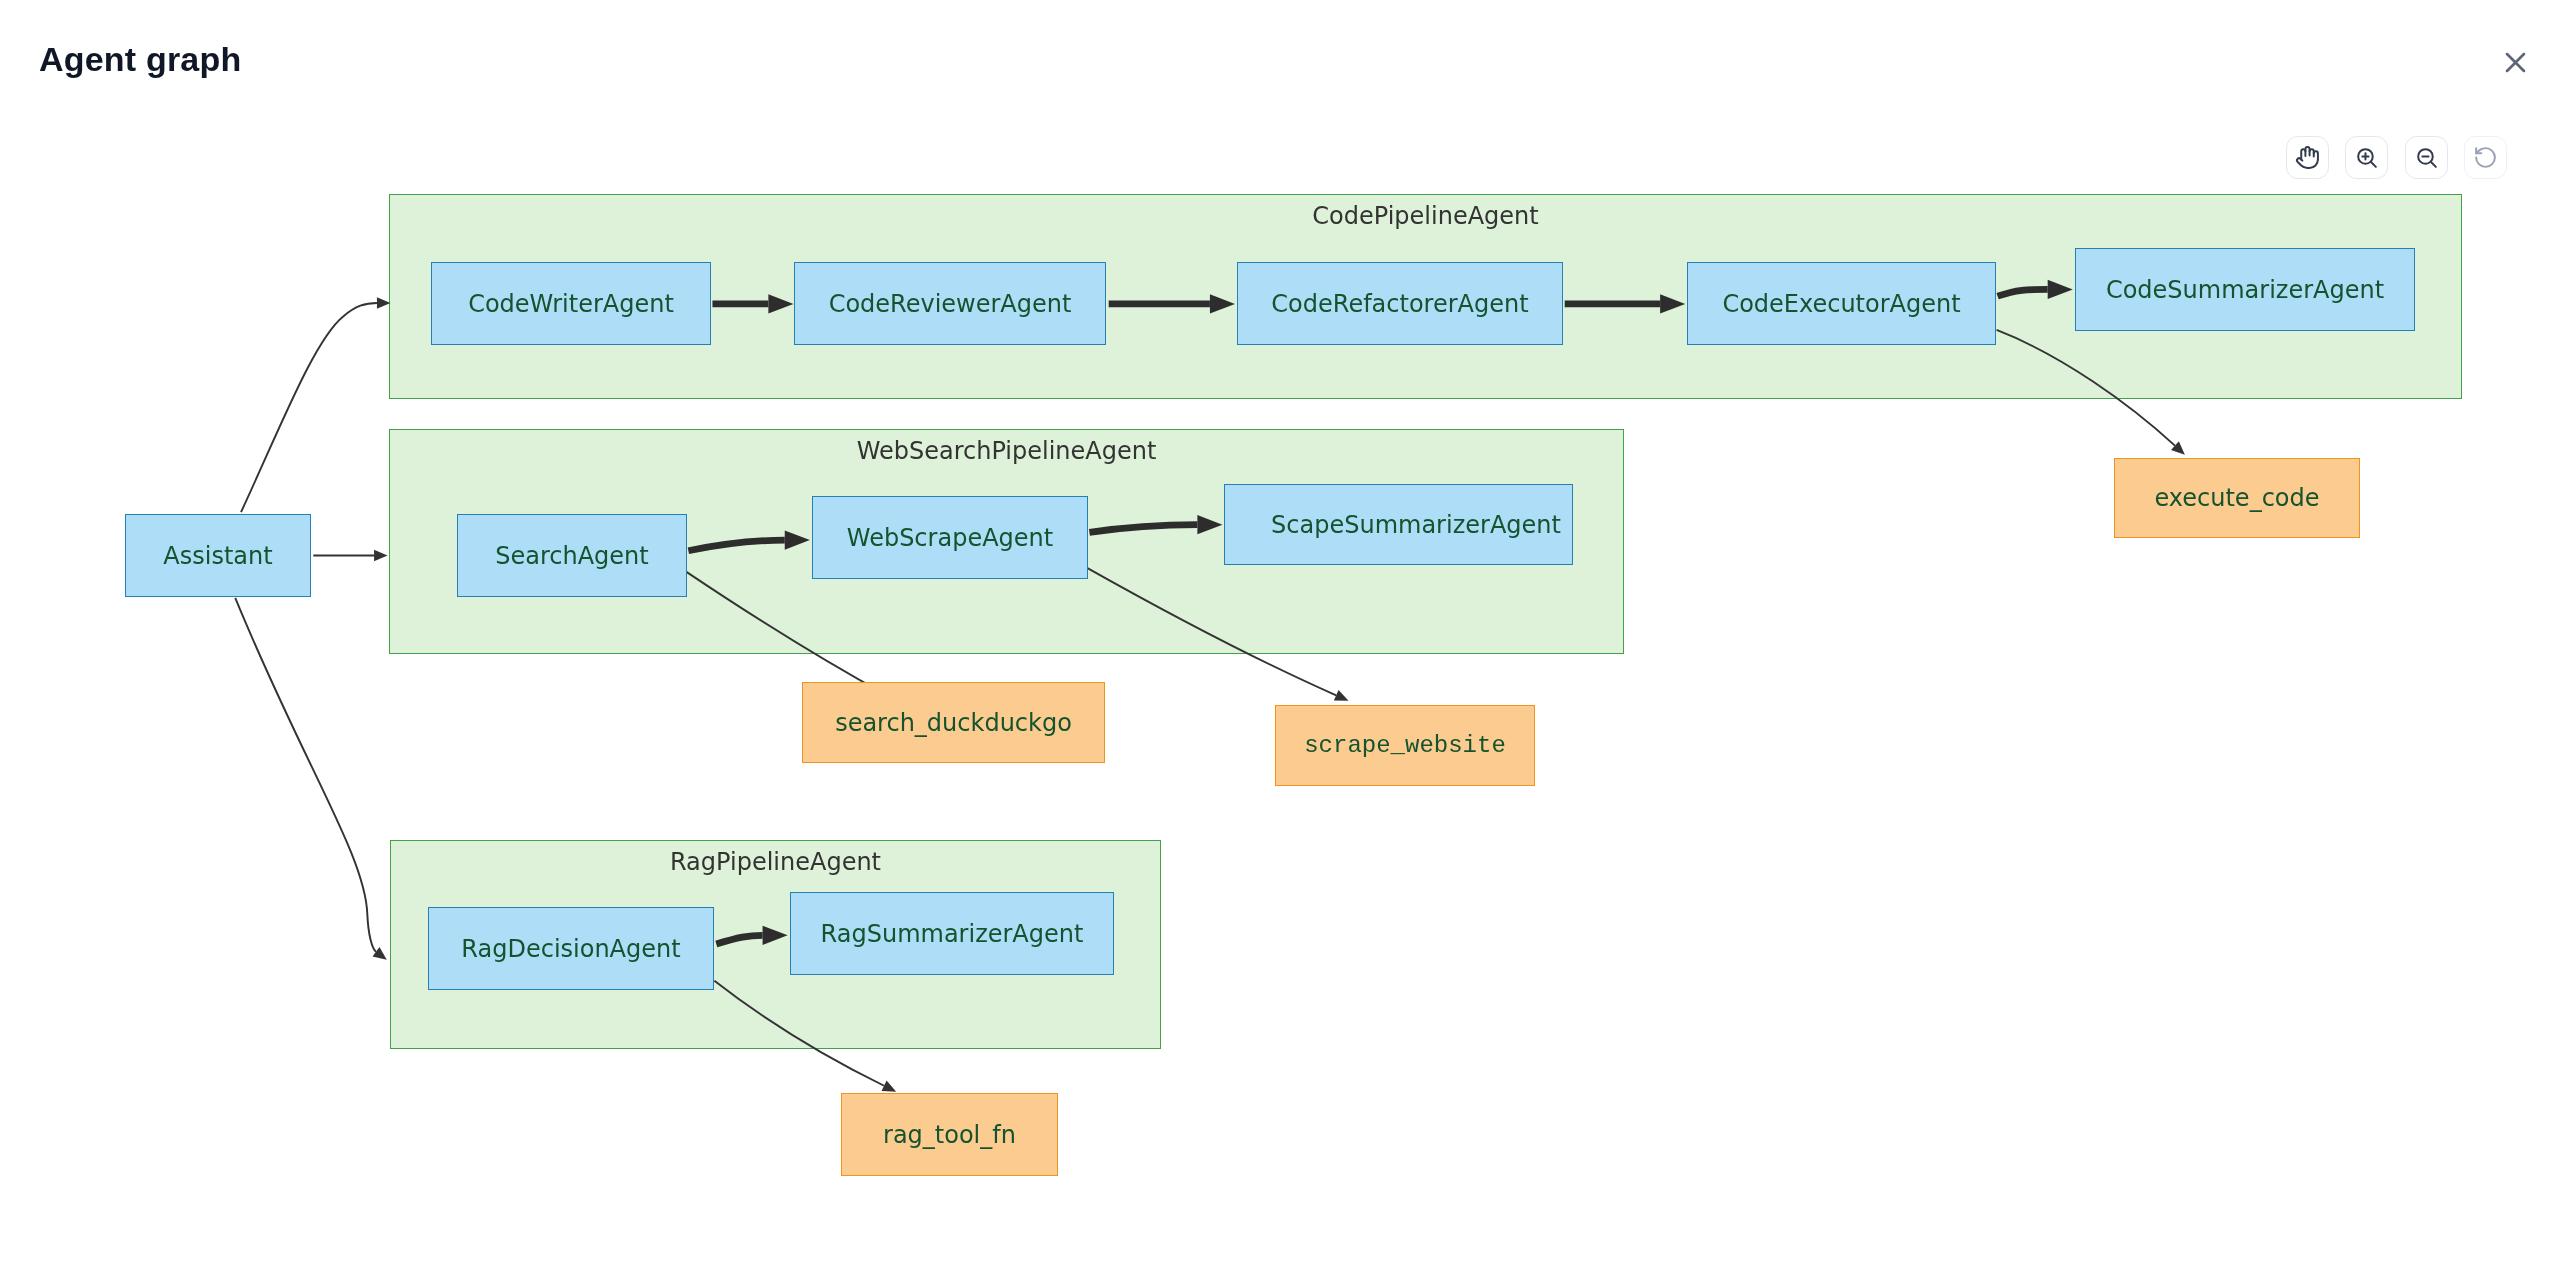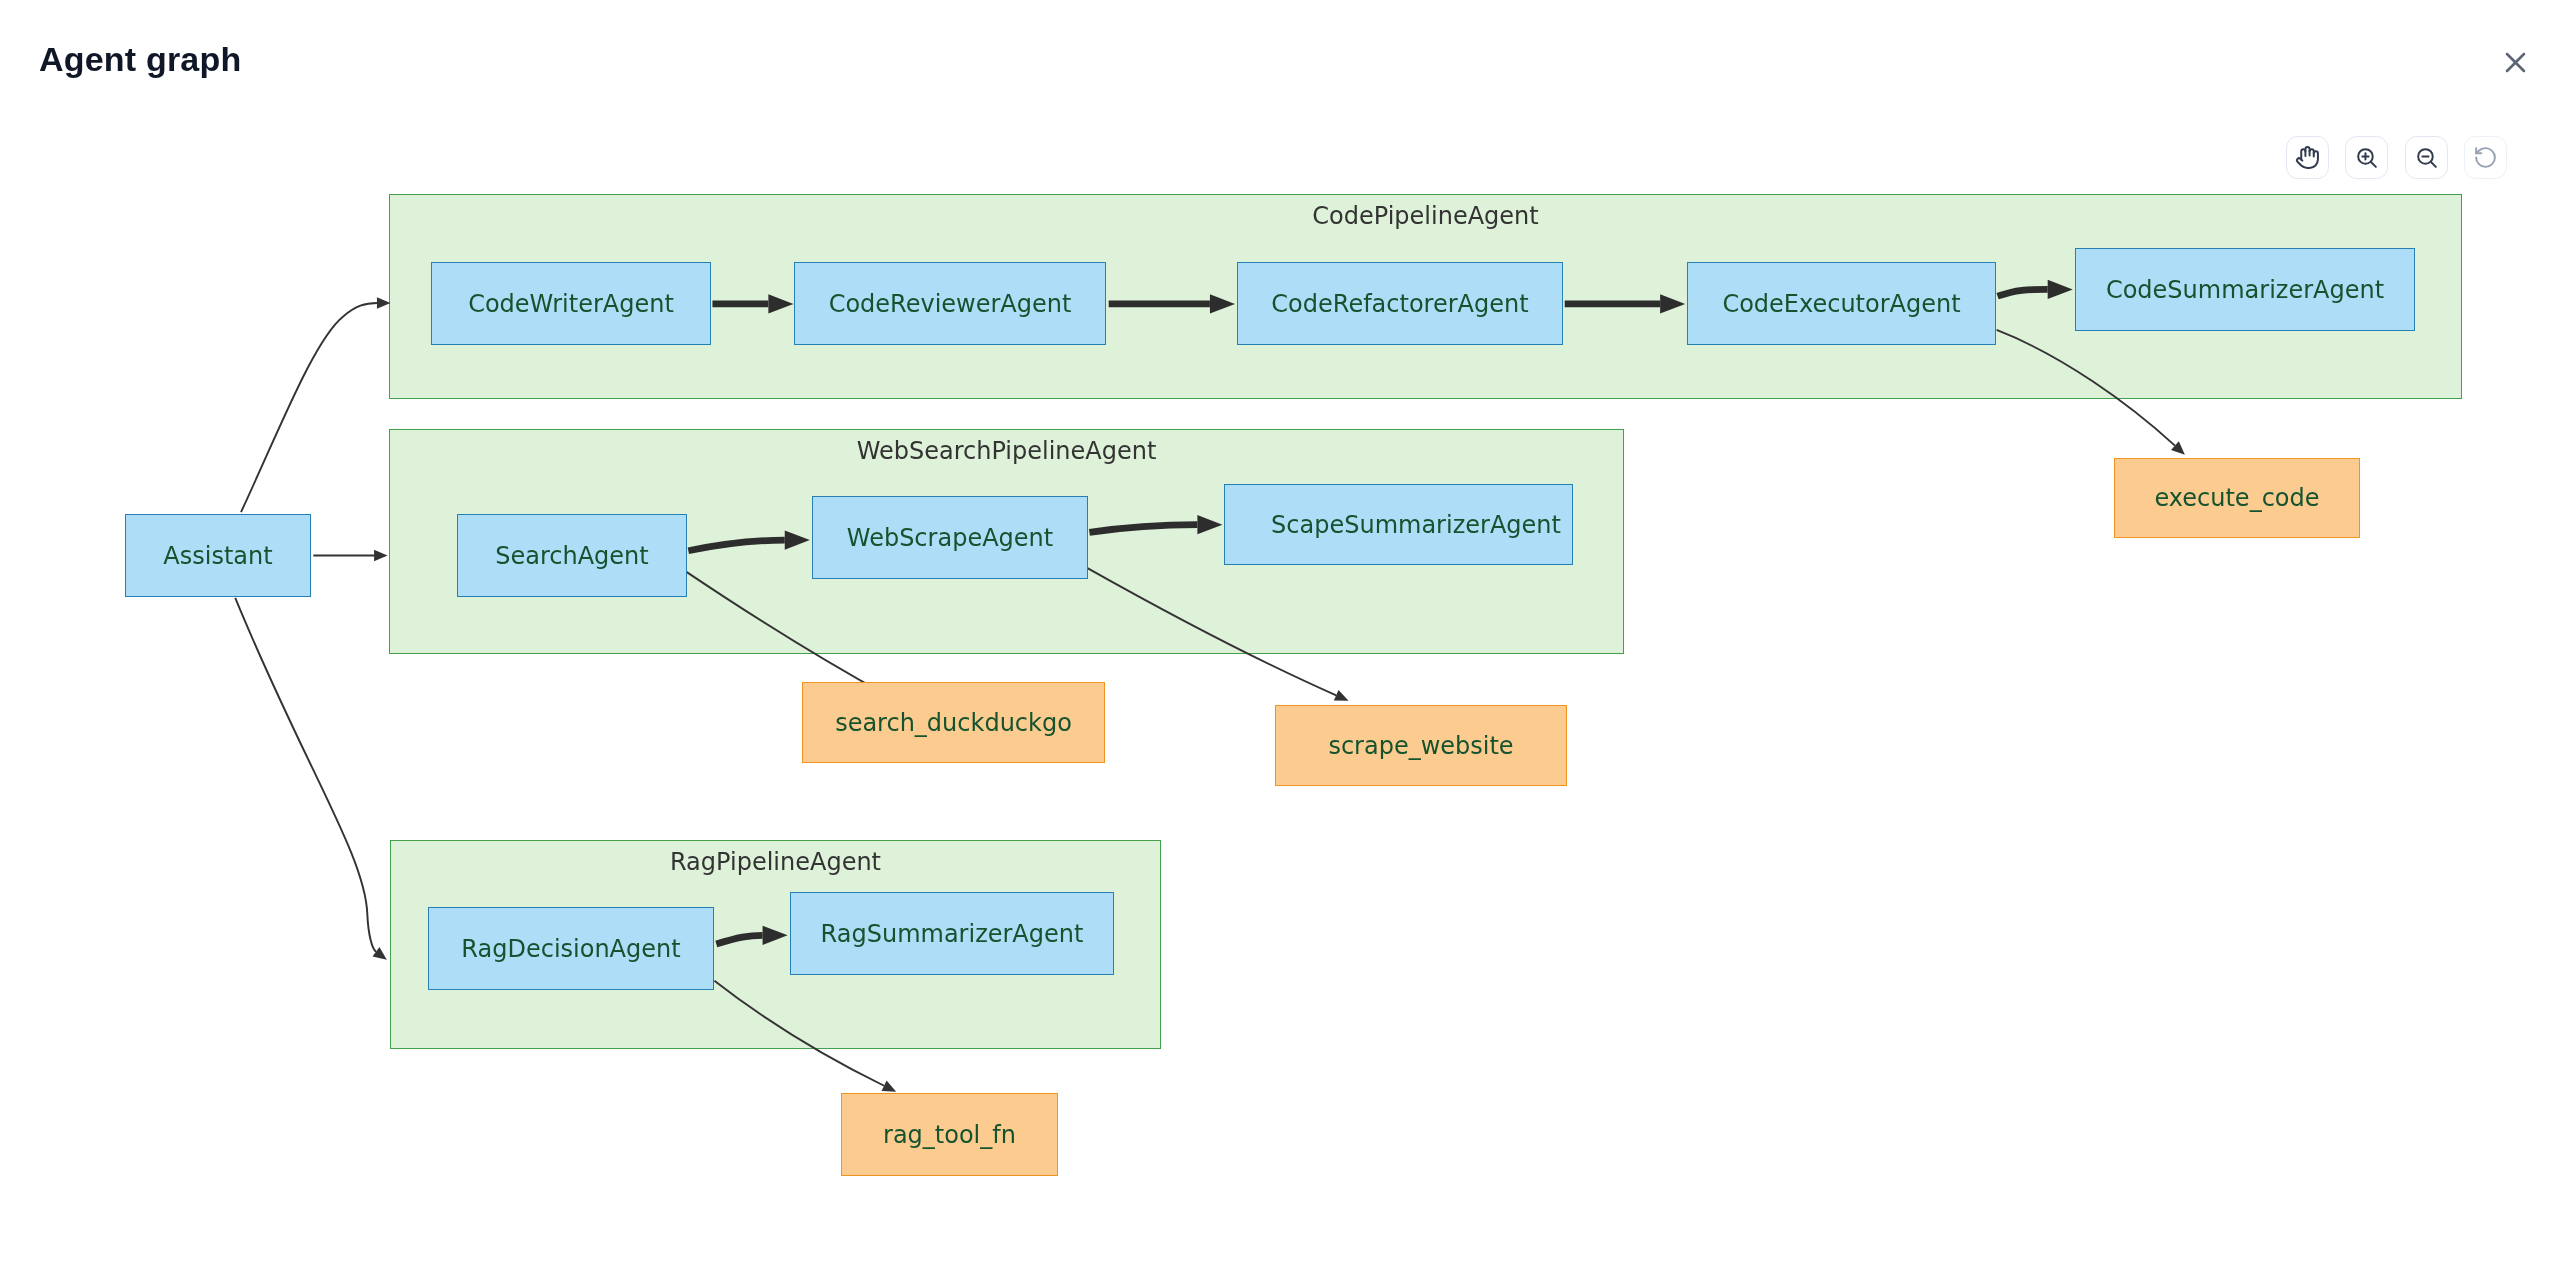--- a/index.html
+++ b/index.html
@@ -144,21 +144,21 @@
   </div>
   <div class="node agent" style="left:428px;top:907px;width:286px;height:83px;">
     <span>RagDecisionAgent</span>
   </div>
   <div class="node tool" style="left:2114px;top:458px;width:246px;height:80px;">
     <span>execute_code</span>
   </div>
   <div class="node tool" style="left:802px;top:682px;width:303px;height:81px;">
     <span>search_duckduckgo</span>
   </div>
-  <div class="node tool" style="left:1275px;top:705px;width:292px;height:81px;">
+  <div class="node tool" style="left:1275px;top:705px;width:260px;height:81px;font-family:Liberation Mono, monospace;">
     <span>scrape_website</span>
   </div>
   <div class="node tool" style="left:841px;top:1093px;width:217px;height:83px;">
     <span>rag_tool_fn</span>
   </div>
 
 </div>
 
 
 </body></html>

